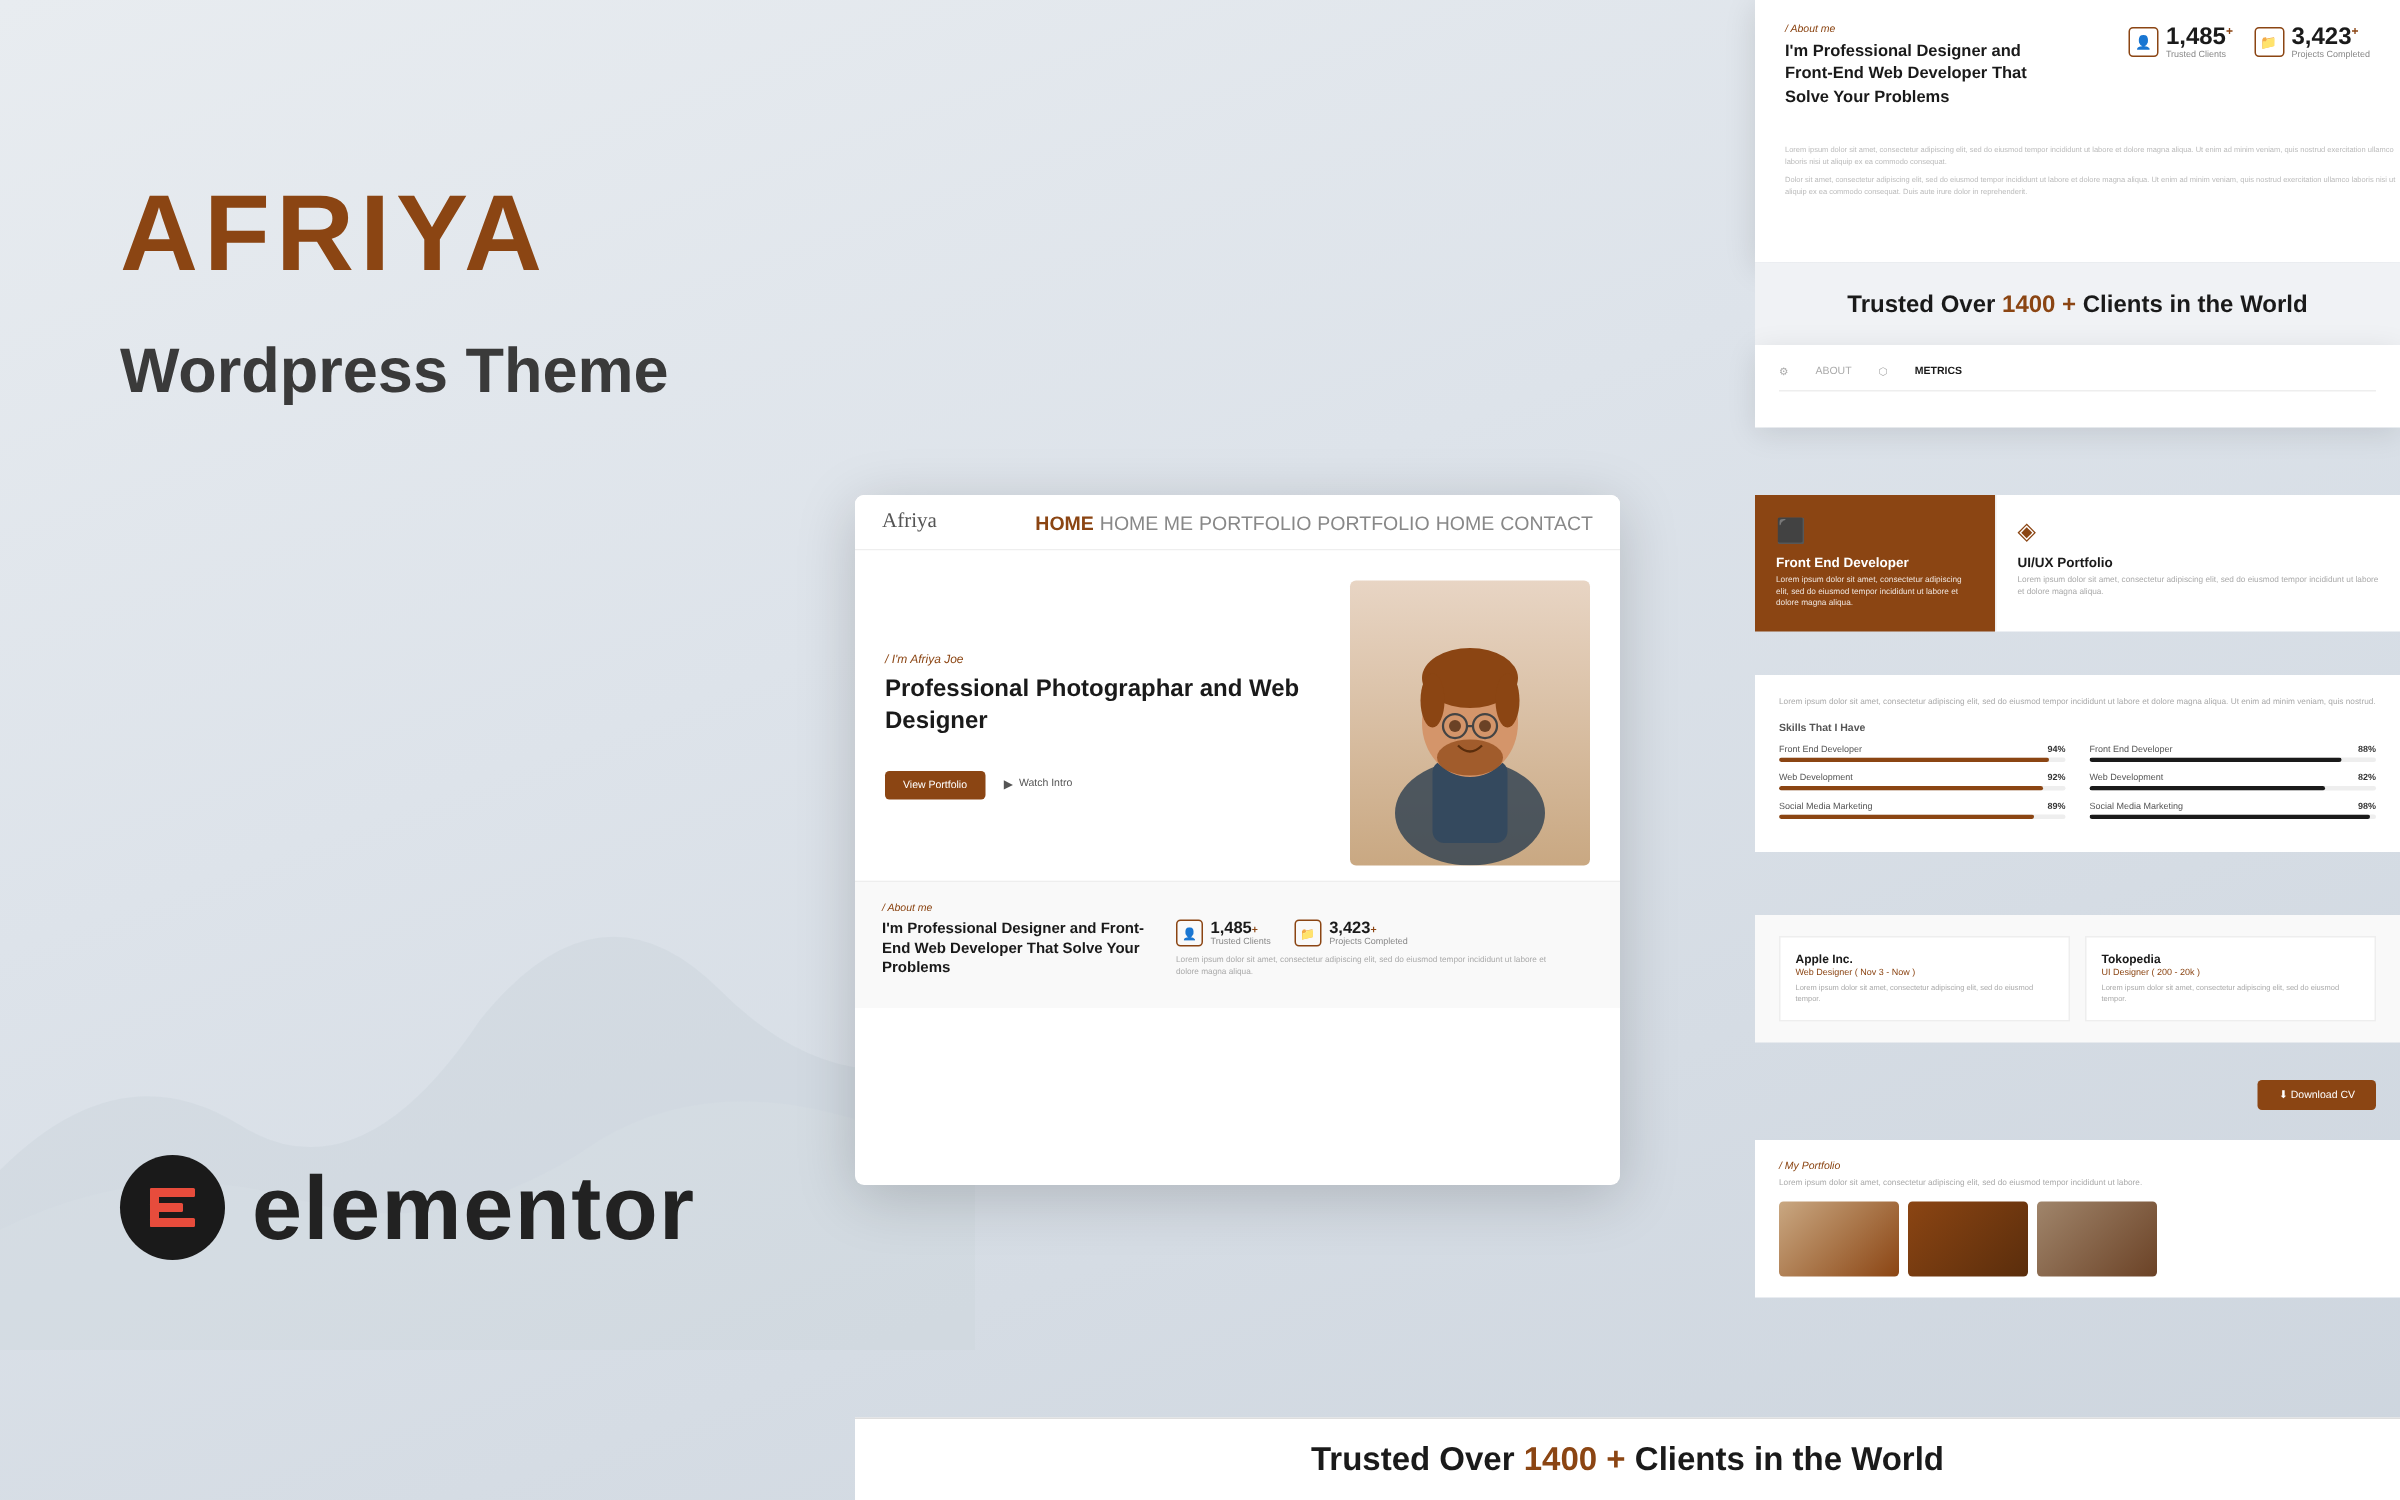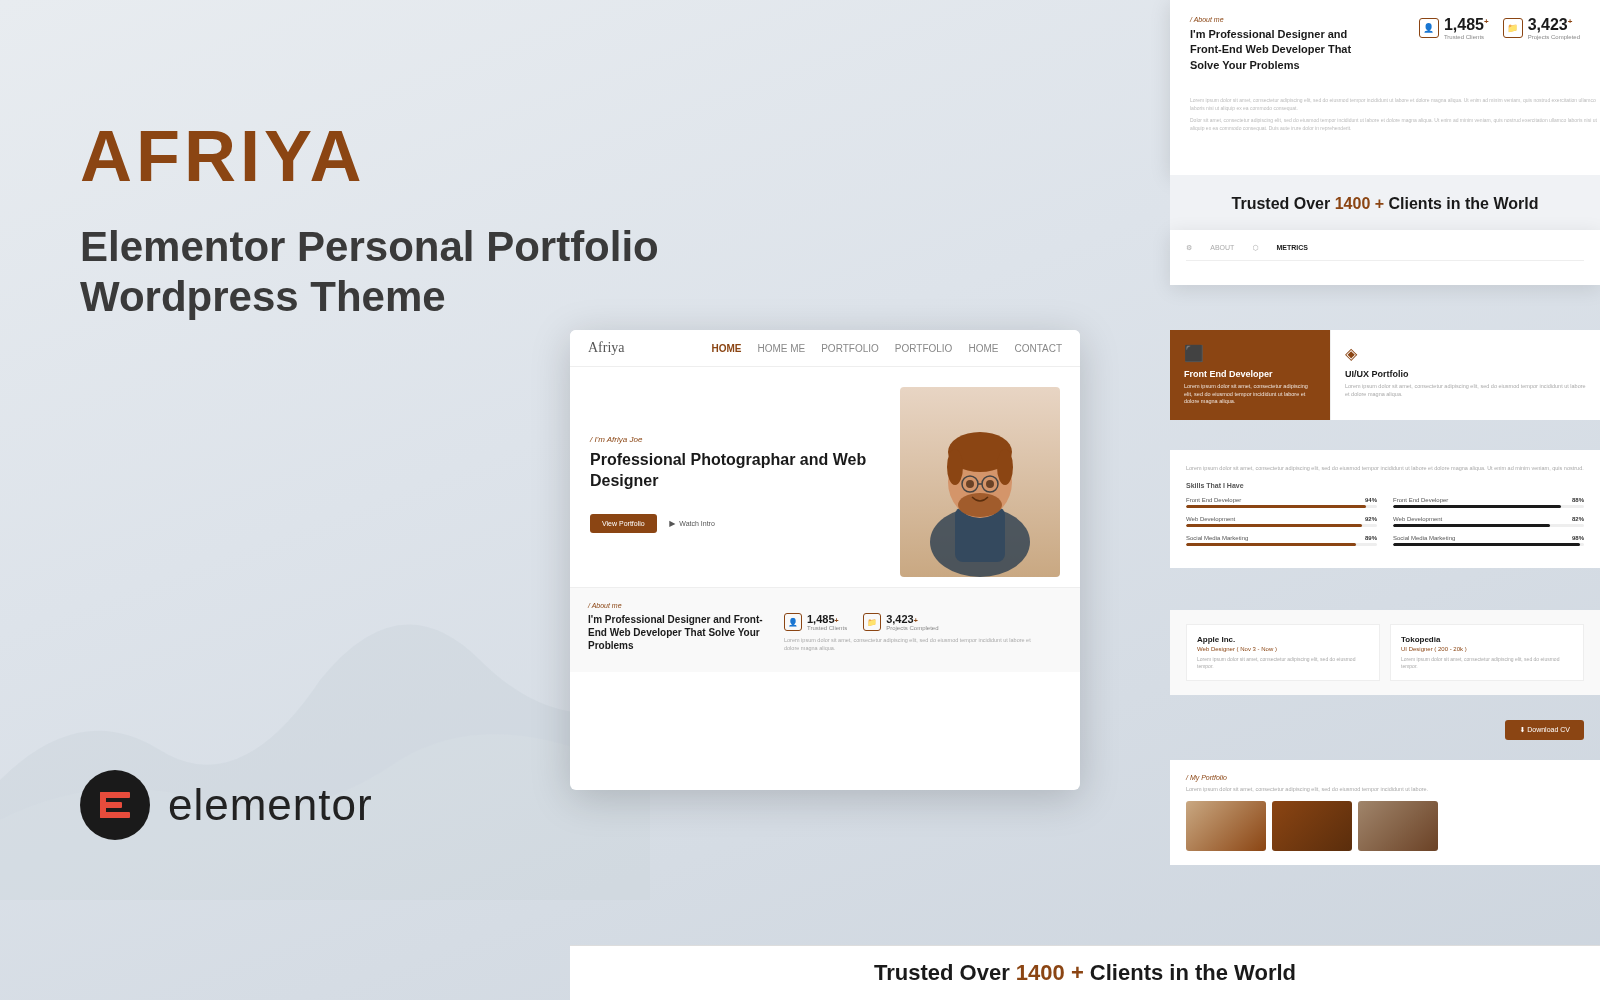--- a/index.html
+++ b/index.html
@@ -66,22 +66,22 @@
       border-radius: 50%;
       display: flex;
       align-items: center;
       justify-content: center;
     }
     .elementor-icon svg {
       width: 42px;
       height: 42px;
     }
     .elementor-text {
-      font-size: 44px;
-      font-weight: 400;
+      font-size: 60px;
+      font-weight: 700;
       color: #222;
       letter-spacing: 1px;
     }
 
     
     .screenshot-main {
       position: absolute;
       left: 570px;
       top: 330px;
       width: 510px;
@@ -102,22 +102,22 @@
       border-bottom: 1px solid #eee;
       background: #fff;
     }
     .sc-logo-text {
       font-family: cursive;
       font-size: 14px;
       color: #555;
     }
     .sc-nav-links {
       display: flex;
-      gap: 16px;
-      font-size: 10px;
+      gap: 4px;
+      font-size: 13px;
       color: #888;
     }
     .sc-nav-links span.active {
       color: #8B4513;
       font-weight: 700;
     }
 
     
     .sc-hero {
       position: relative;
@@ -574,21 +574,20 @@
 
 <div class="bg-layer"></div>
 
 <svg class="bg-landscape" viewBox="0 0 650 400" xmlns="http://www.w3.org/2000/svg">
   <path d="M0,400 L0,280 Q80,200 160,250 Q240,300 320,180 Q400,80 480,160 Q560,240 650,200 L650,400 Z" fill="#b0bec5" opacity="0.5"></path>
   <path d="M0,400 L0,320 Q100,270 200,300 Q300,330 400,260 Q500,200 650,280 L650,400 Z" fill="#cfd8dc" opacity="0.6"></path>
 </svg>
 
 <div class="left-content">
   <div class="brand-title">AFRIYA</div>
-  <div class="subtitle">Elementor Personal Portfolio</div>
   <div class="subtitle2">Wordpress Theme</div>
 </div>
 
 <div class="elementor-logo">
   <div class="elementor-icon">
     <svg viewBox="0 0 42 42" fill="none" xmlns="http://www.w3.org/2000/svg">
       <rect x="6" y="8" width="6" height="26" fill="#e74c3c" rx="1"></rect>
       <rect x="6" y="8" width="30" height="6" fill="#e74c3c" rx="1"></rect>
       <rect x="6" y="18" width="22" height="6" fill="#e74c3c" rx="1"></rect>
       <rect x="6" y="28" width="30" height="6" fill="#e74c3c" rx="1"></rect>

